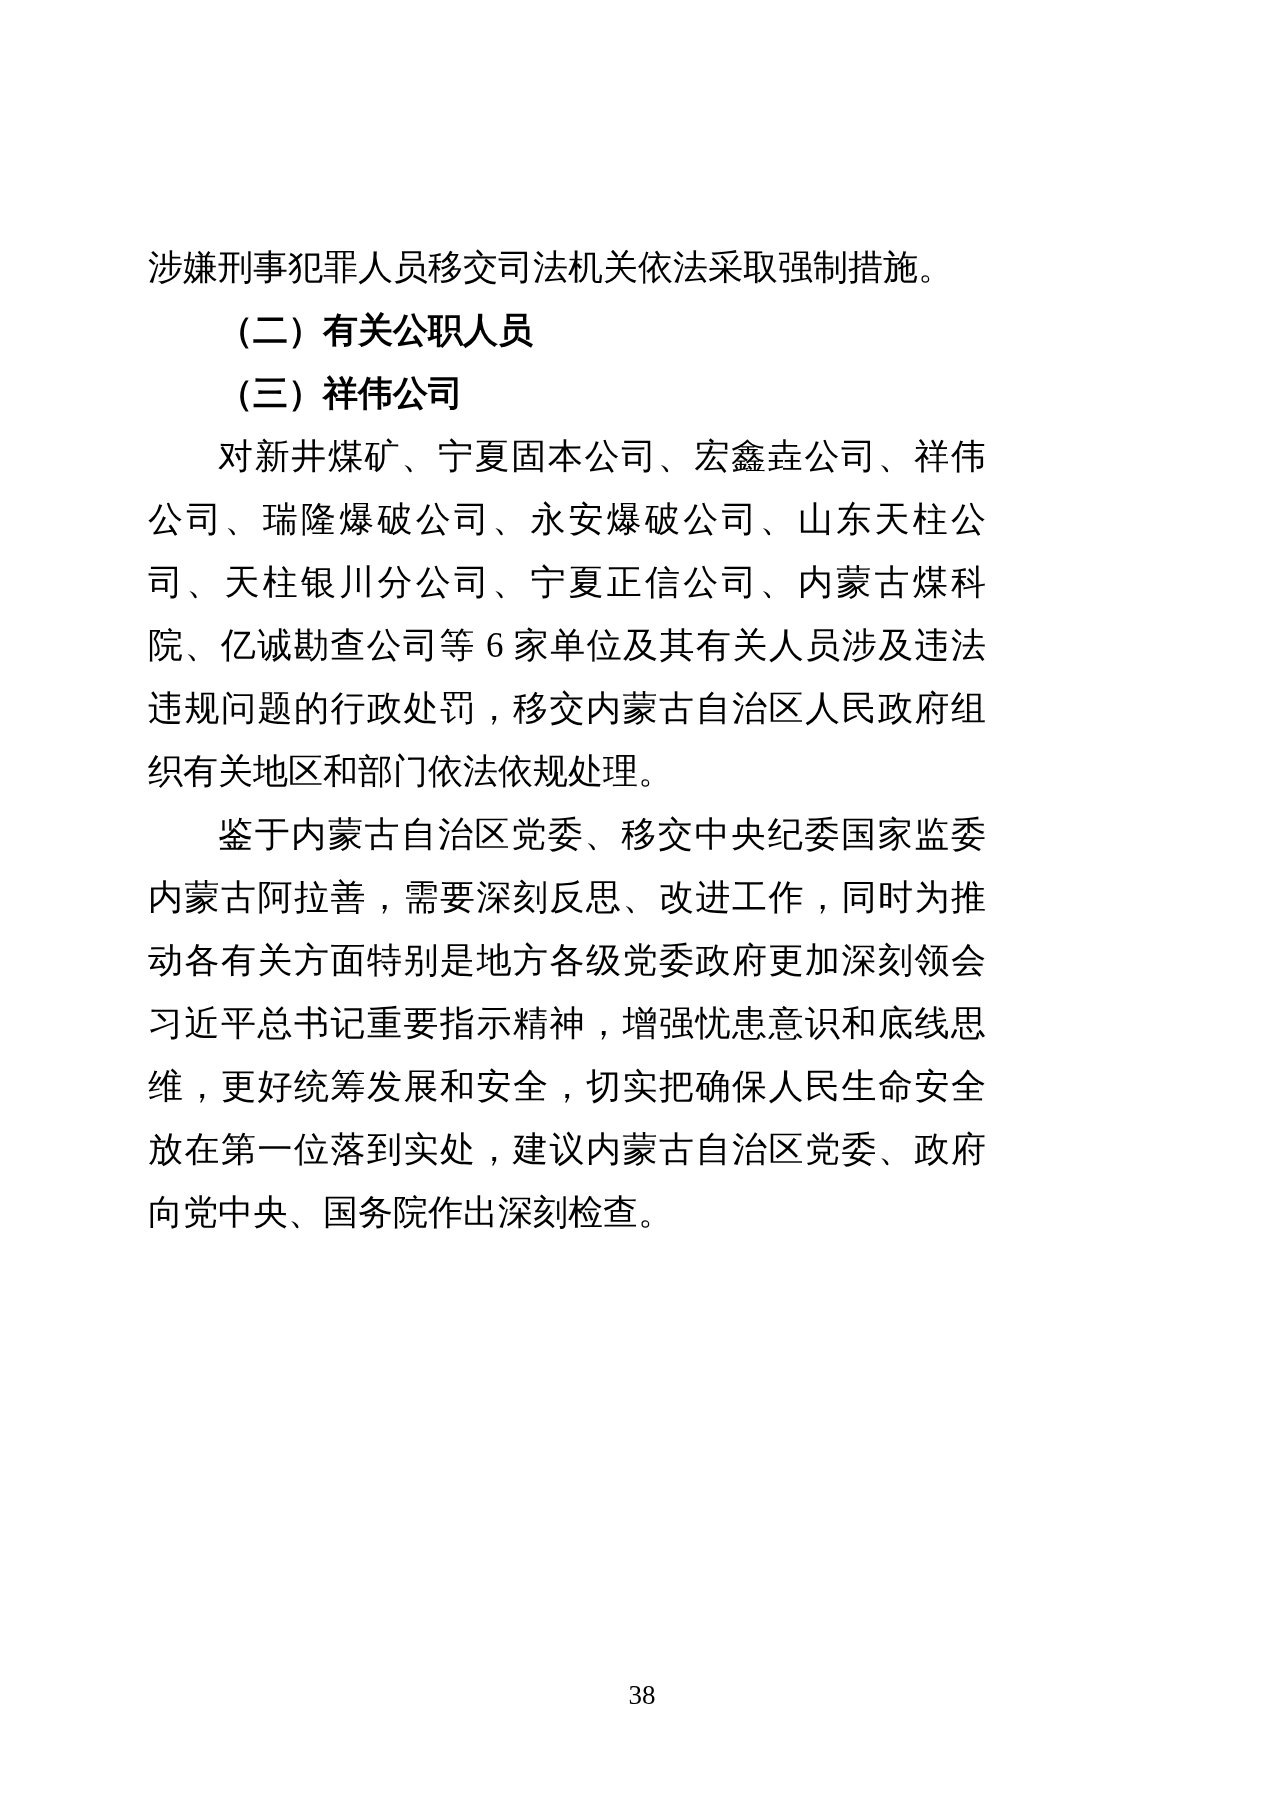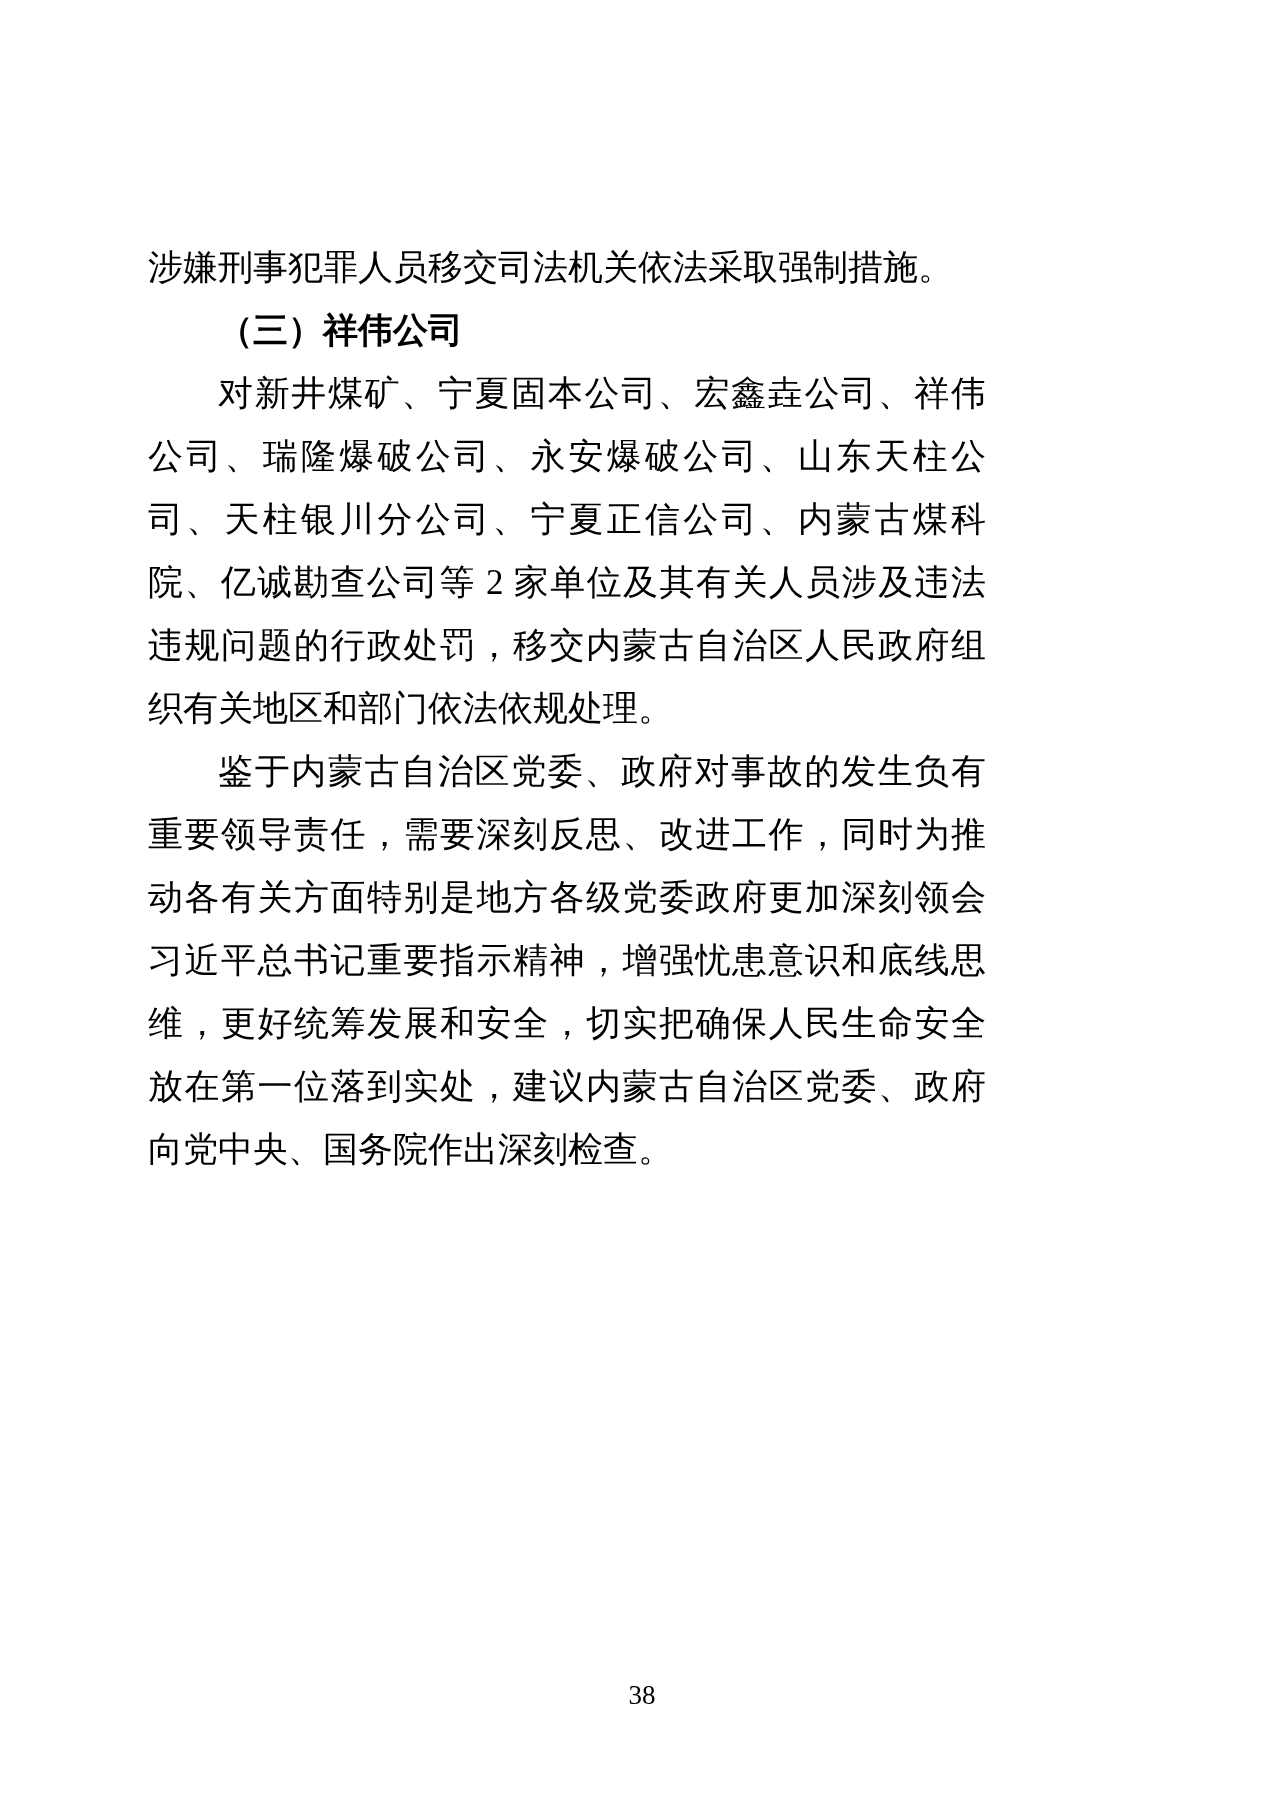--- a/index.html
+++ b/index.html
@@ -52,19 +52,20 @@
     line-height: 34px;
     color: #000000;
   }
 </style>
 </head>
 <body>
 
 <div class="page">
   <div class="content">
     <p class="para-continuation">涉嫌刑事犯罪人员移交司法机关依法采取强制措施。</p>
+    <p class="heading">（二）有关公职人员</p>
     <p class="heading">（三）祥伟公司</p>
-    <p class="para">对新井煤矿、宁夏固本公司、宏鑫垚公司、祥伟公司、瑞隆爆破公司、永安爆破公司、山东天柱公司、天柱银川分公司、宁夏正信公司、内蒙古煤科院、亿诚勘查公司等 2 家单位及其有关人员涉及违法违规问题的行政处罚，移交内蒙古自治区人民政府组织有关地区和部门依法依规处理。</p>
-    <p class="para">鉴于内蒙古自治区党委、政府对事故的发生负有重要领导责任，需要深刻反思、改进工作，同时为推动各有关方面特别是地方各级党委政府更加深刻领会习近平总书记重要指示精神，增强忧患意识和底线思维，更好统筹发展和安全，切实把确保人民生命安全放在第一位落到实处，建议内蒙古自治区党委、政府向党中央、国务院作出深刻检查。</p>
+    <p class="para">对新井煤矿、宁夏固本公司、宏鑫垚公司、祥伟公司、瑞隆爆破公司、永安爆破公司、山东天柱公司、天柱银川分公司、宁夏正信公司、内蒙古煤科院、亿诚勘查公司等 6 家单位及其有关人员涉及违法违规问题的行政处罚，移交内蒙古自治区人民政府组织有关地区和部门依法依规处理。</p>
+    <p class="para">鉴于内蒙古自治区党委、移交中央纪委国家监委内蒙古阿拉善，需要深刻反思、改进工作，同时为推动各有关方面特别是地方各级党委政府更加深刻领会习近平总书记重要指示精神，增强忧患意识和底线思维，更好统筹发展和安全，切实把确保人民生命安全放在第一位落到实处，建议内蒙古自治区党委、政府向党中央、国务院作出深刻检查。</p>
   </div>
 
   <div class="page-number">38</div>
 </div>
 
 </body></html>

